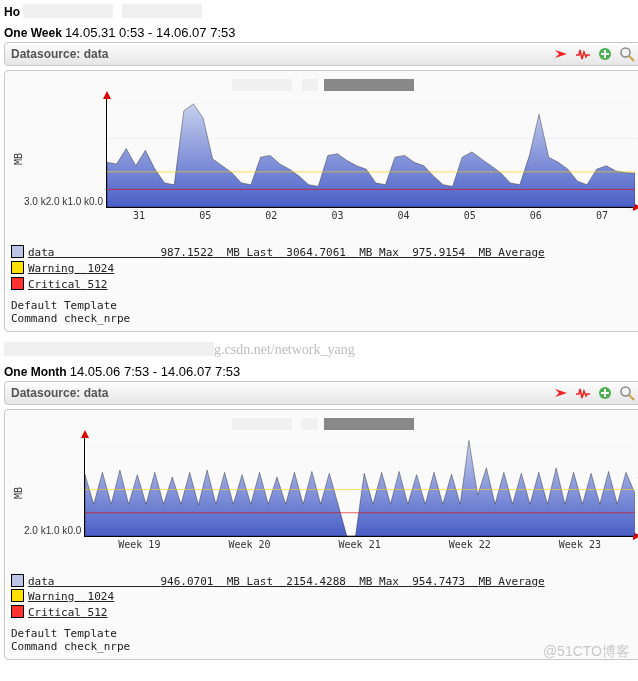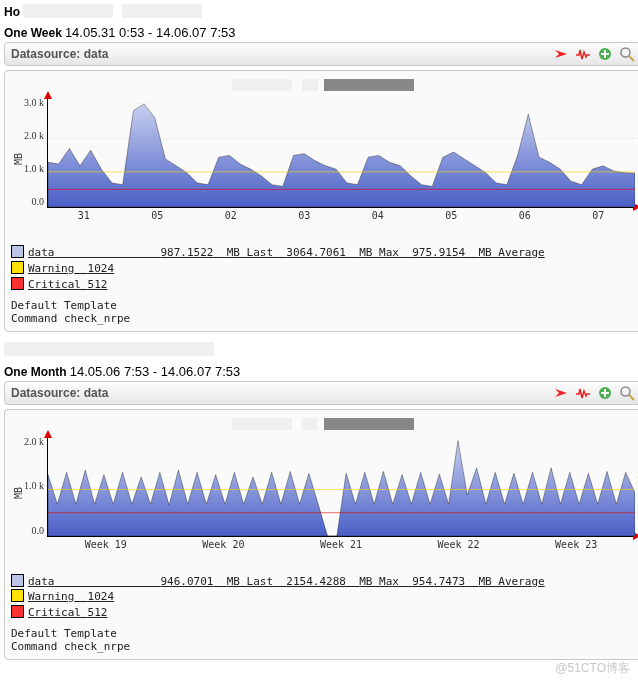--- a/index.html
+++ b/index.html
@@ -65,24 +65,23 @@
     writing-mode: vertical-rl;
     transform: rotate(180deg);
     font-size: 10px;
     font-family: monospace;
     color: #333;
     text-align: center;
     padding-right: 2px;
   }
   .yticks {
     display: flex;
-    flex-direction: column;
     justify-content: space-between;
     align-items: flex-end;
-    font-family: Liberation Serif, serif;
+    font-family: Liberation Sans, sans-serif;
     font-size: 10px;
     color: #333;
     padding-right: 3px;
   }
   .plot {
     position: relative;
     flex: 1;
     border-left: 1px solid #000;
     border-bottom: 1px solid #000;
   }
@@ -123,21 +122,21 @@
     font-size: 11px;
     color:#222;
     text-align: left;
     margin-top: 6px;
   }
   .watermark {
     color:#bdbdbd; font-size:14px; font-family: Georgia, serif;
     margin: 10px 0 4px 0;
   }
   .watermark .pixelated { height:14px; vertical-align:-2px; }
-  .corner-wm { position:fixed; right:8px; bottom:4px; color:#c8c8c8; font-size:12px; }
+  .corner-wm { position:fixed; right:8px; bottom:20px; color:#c8c8c8; font-size:14px; }
 </style>
 </head>
 <body>
 
 <div>
   <span class="header-label">Ho</span>
   <span class="pixelated" style="width:90px;height:14px;vertical-align:-2px;"></span>
   <span class="pixelated" style="width:80px;height:14px;vertical-align:-2px;margin-left:6px;"></span>
 </div>
 
@@ -225,21 +224,21 @@
     <div><span class="sw warn"></span><span>Warning</span>&nbsp;&nbsp;<span>1024</span></div>
     <div><span class="sw crit"></span><span>Critical</span>&nbsp;<span>512</span></div>
   </div>
   <div class="foot">
     <div>Default Template</div>
     <div>Command check_nrpe</div>
   </div>
 </div>
 
 <div class="watermark">
-  <span class="pixelated" style="width:210px;"></span>
+  <span class="pixelated" style="width:210px;"></span><span>g.csdn.net/network_yang</span>
 </div>
 
 <div class="section-title-row">
   <span class="section-title">One Month</span>
   <span class="section-range">14.05.06 7:53 - 14.06.07 7:53</span>
 </div>
 <div class="ds-bar">
   <span>Datasource: data</span>
   <span class="ds-icons">
     <span class="icon">

